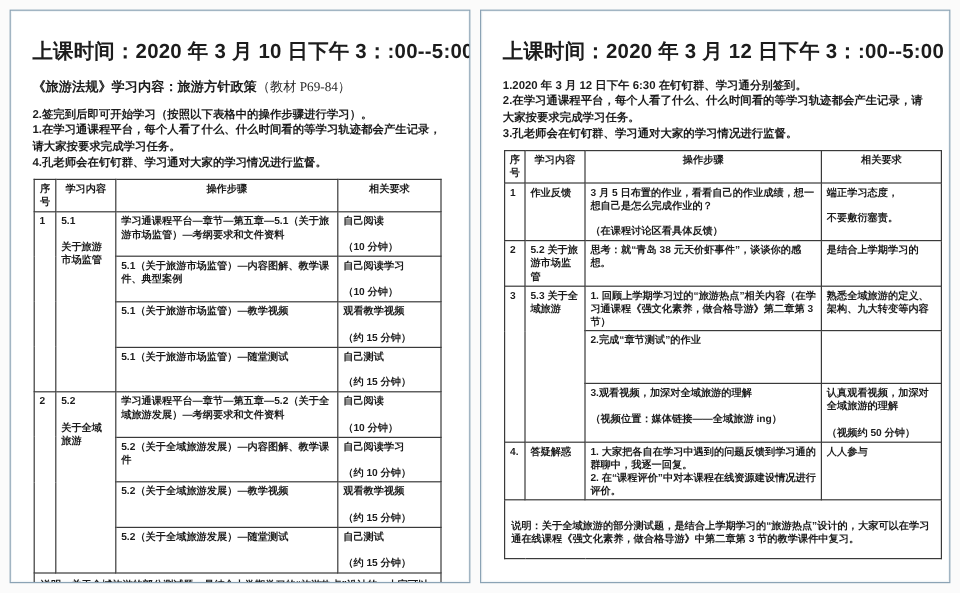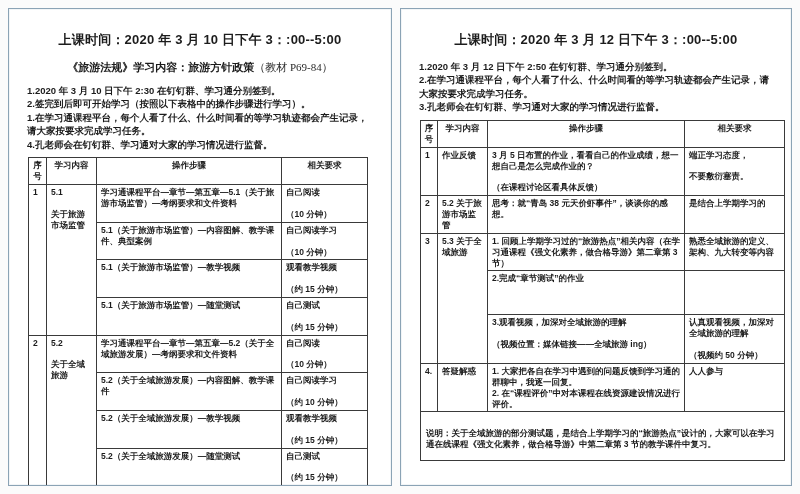--- a/index.html
+++ b/index.html
@@ -21,28 +21,28 @@
     border: 1px solid #8ba3b5;
     box-shadow: inset 0 0 0 1px #f2f5f7;
     height: 478px;
     padding: 22px 18px 0 18px;
     overflow: hidden;
   }
   .page-0 { width: 384px; }
   .page-1 { width: 392px; }
   .page-title {
     text-align: center;
-    font-size: 13px;
+    font-size: 17px;
     font-weight: 700;
     letter-spacing: 0.2px;
     margin-bottom: 11px;
     white-space: nowrap;
   }
   .page-subtitle {
-    text-align: center;
+    text-align: left;
     font-size: 11px;
     font-weight: 700;
     margin-bottom: 9px;
     white-space: nowrap;
   }
   .subtitle-note {
     font-weight: 400;
     font-family: "Liberation Serif", "DejaVu Serif", serif;
     color: #2a2a2a;
   }
@@ -98,21 +98,20 @@
 </style>
 </head>
 <body>
 
 <div class="canvas">
 
   <div class="page page-0">
     <div class="page-title">上课时间：2020 年 3 月 10 日下午 3：:00--5:00</div>
     <div class="page-subtitle"><span class="subtitle-main">《旅游法规》学习内容：旅游方针政策</span><span class="subtitle-note">（教材 P69-84）</span></div>
     <div class="notes">
-        <div class="note-line">1.2020 年 3 月 10 日下午 2:30 在钉钉群、学习通分别签到。</div>
         <div class="note-line">2.签完到后即可开始学习（按照以下表格中的操作步骤进行学习）。</div>
         <div class="note-line">1.在学习通课程平台，每个人看了什么、什么时间看的等学习轨迹都会产生记录，请大家按要求完成学习任务。</div>
         <div class="note-line">4.孔老师会在钉钉群、学习通对大家的学习情况进行监督。</div>
       </div>
     <table class="lesson-table">
         <colgroup>
           <col class="col0">
           <col class="col1">
           <col class="col2">
           <col class="col3">
@@ -188,21 +187,21 @@
           <tr class="footnote-row">
             <td class="footnote" colspan="4">说明：关于全域旅游的部分测试题，是结合上学期学习的“旅游热点”设计的，大家可以在学习通在线课程《强文化素养，做合格导游》中第二章第 3 节的教学课件中复习。</td>
           </tr>
         </tbody>
       </table>
   </div>
 
   <div class="page page-1">
     <div class="page-title">上课时间：2020 年 3 月 12 日下午 3：:00--5:00</div>
     <div class="notes">
-        <div class="note-line">1.2020 年 3 月 12 日下午 2:50 在钉钉群、学习通分别签到。</div>
+        <div class="note-line">1.2020 年 3 月 12 日下午 6:30 在钉钉群、学习通分别签到。</div>
         <div class="note-line">2.在学习通课程平台，每个人看了什么、什么时间看的等学习轨迹都会产生记录，请大家按要求完成学习任务。</div>
         <div class="note-line">3.孔老师会在钉钉群、学习通对大家的学习情况进行监督。</div>
       </div>
     <table class="lesson-table">
         <colgroup>
           <col class="col0">
           <col class="col1">
           <col class="col2">
           <col class="col3">
         </colgroup>

